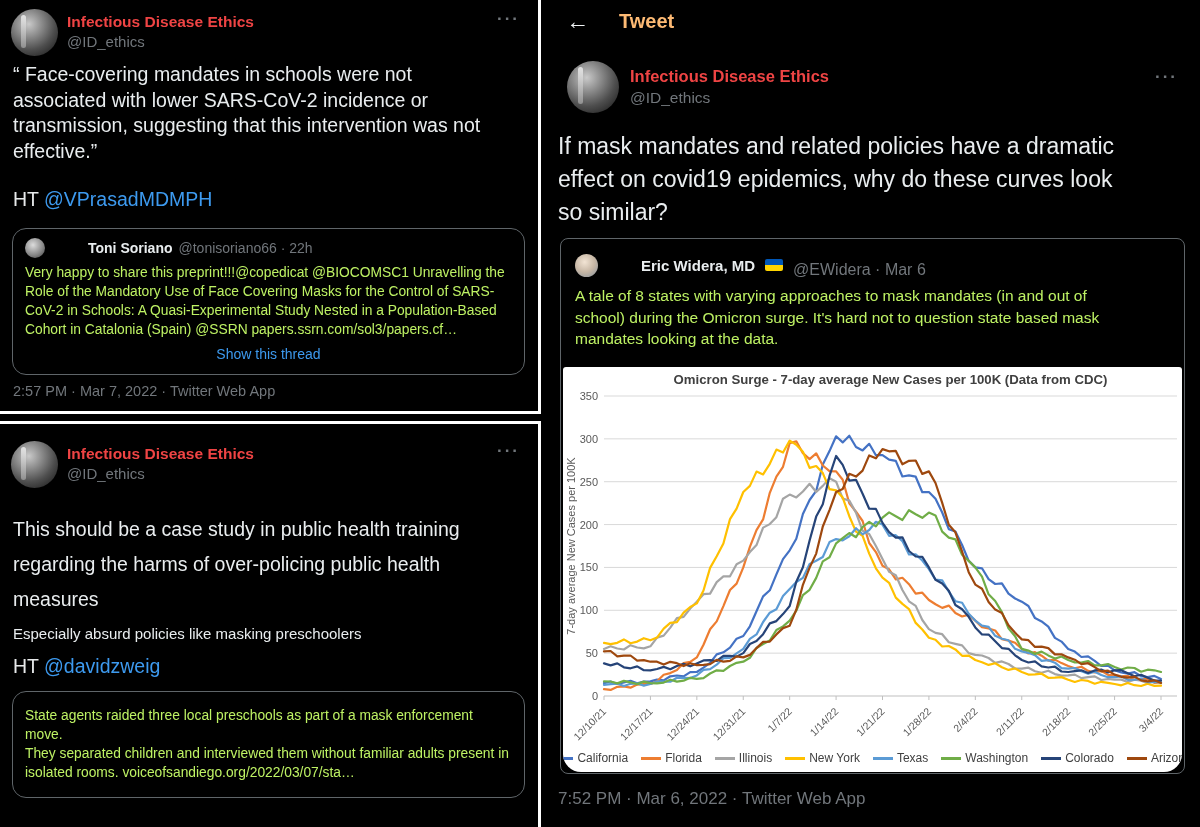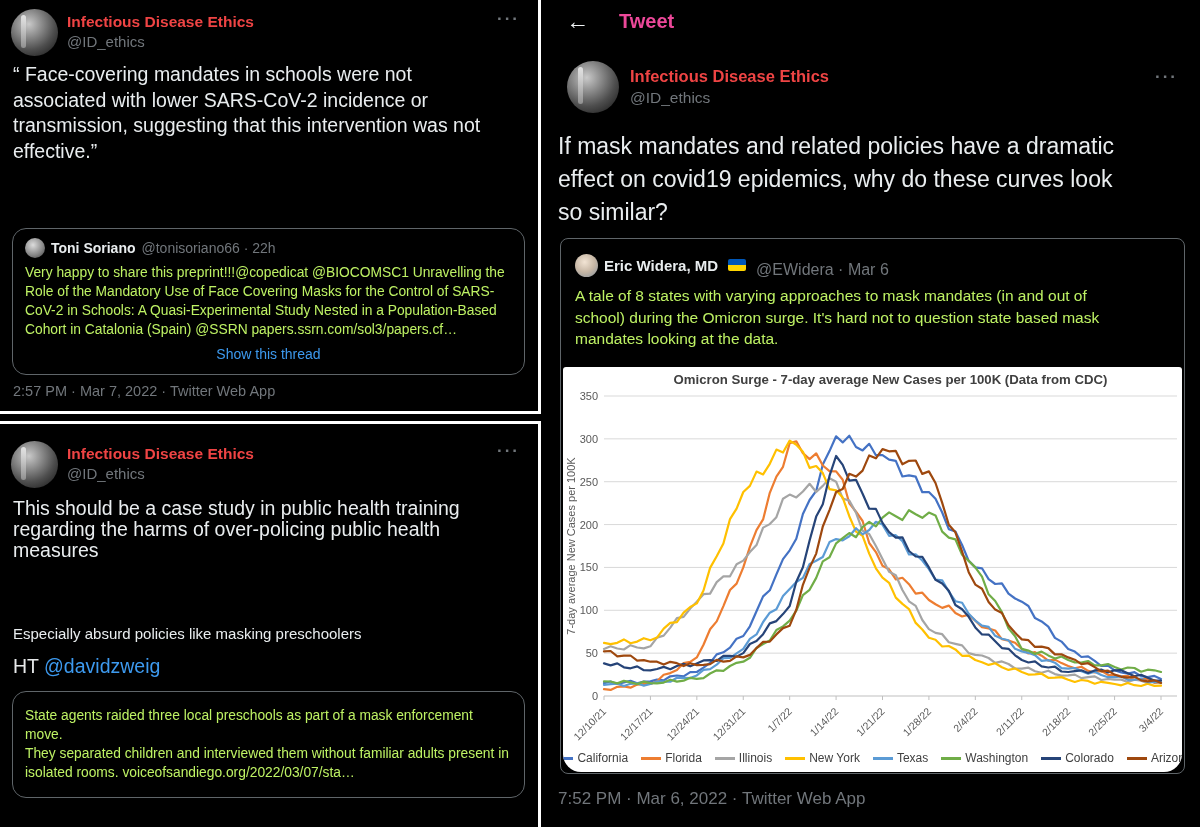--- a/index.html
+++ b/index.html
@@ -11,50 +11,51 @@
   .panel-r{left:546px;top:0;width:654px;height:827px;background:#000;position:absolute;}
   .abs{position:absolute;}
   .avatar{border-radius:50%;background:radial-gradient(circle at 38% 32%,#c9c9c9 0%,#8b8b8b 30%,#4e4e4e 60%,#181818 95%);}
   .avatar-streak{position:absolute;left:22%;top:12%;width:9%;height:70%;background:linear-gradient(#efefef,#9a9a9a);border-radius:3px;opacity:.85;}
   .name{font-weight:bold;color:#ef4444;}
   .muted{color:#71767b;}
   .link{color:#3d9aef;}
   .more{color:#71767b;font-size:17px;letter-spacing:2px;font-weight:bold;line-height:10px;}
   .tweet-text{white-space:pre-line;color:#e9edef;}
   .quote{border:1.5px solid #5f6569;border-radius:14px;box-sizing:border-box;background:#000;}
-  .q-name{font-weight:bold;color:#e9edef;}
+  .q-name{font-weight:bold;color:#e9edef;margin-left:37px;}
   .q-text{white-space:pre-line;color:#bef264;}
   .badge{display:inline-flex;align-items:center;justify-content:center;width:14px;height:14px;border-radius:50%;
          background:#fff;color:#0b1014;font-size:10px;font-weight:bold;margin:0 3px;vertical-align:-2px;}
   .flag{display:inline-block;width:18px;height:12px;border-radius:2px;margin:0 4px;vertical-align:-1px;
         background:linear-gradient(#0057B7 0 50%,#FFD500 50% 100%);}
   .chart-box{position:absolute;left:2px;right:2px;top:128px;height:405px;background:#fff;
              border-radius:3px 3px 18px 18px;overflow:hidden;}
   .legend{position:absolute;left:0;right:0;bottom:7px;display:flex;justify-content:center;align-items:center;gap:13px;}
   .legend-item{display:flex;align-items:center;gap:4px;font-size:12px;color:#404040;white-space:nowrap;}
   .legend-swatch{width:20px;height:3px;flex:0 0 auto;}
   .back{color:#eff3f4;font-size:23px;font-weight:bold;}
-  .hdr-title{color:#ec4899;font-size:20px;font-weight:bold;}
+  .hdr-title{color:#fdba74;font-size:20px;font-weight:bold;}
 </style>
 </head>
 <body>
 
 <div class="canvas">
 
   <div class="card card-tl">
     <div class="abs avatar" style="left:11px;top:9px;width:47px;height:47px;">
         <span class="avatar-streak"></span>
       </div>
     <div class="abs name" style="left:67px;top:13px;font-size:15.5px;">Infectious Disease Ethics</div>
     <div class="abs muted" style="left:67px;top:33px;font-size:15px;">@ID_ethics</div>
     <div class="abs more" style="right:18px;top:14px;">···</div>
     <div class="abs tweet-text" style="left:13px;top:62px;width:515px;font-size:19.5px;line-height:25.5px;">“ Face-covering mandates in schools were not
 associated with lower SARS-CoV-2 incidence or
 transmission, suggesting that this intervention was not
 effective.”</div>
+    <div class="abs" style="left:13px;top:188px;font-size:19.5px;"><span>HT </span><span class="link">@VPrasadMDMPH</span></div>
     <div class="abs quote" style="left:12px;top:228px;width:513px;height:147px;padding:9px 12px;">
       <div style="display:flex;align-items:center;gap:6px;">
         <span class="avatar" style="width:20px;height:20px;display:inline-block;background:radial-gradient(circle at 40% 35%,#dcdcdc,#8a8a8a 55%,#3c3c3c);"></span>
         <span class="q-name" style="font-size:14px;">Toni Soriano</span>
         <span class="muted" style="font-size:14px;">@tonisoriano66 · 22h</span>
       </div>
       <div class="q-text" style="font-size:13.8px;line-height:19px;margin-top:5px;">Very happy to share this preprint!!!@copedicat @BIOCOMSC1 Unravelling the
 Role of the Mandatory Use of Face Covering Masks for the Control of SARS-
 CoV-2 in Schools: A Quasi-Experimental Study Nested in a Population-Based
 Cohort in Catalonia (Spain) @SSRN papers.ssrn.com/sol3/papers.cf…</div>
@@ -63,21 +64,21 @@
     <div class="abs muted" style="left:13px;top:383px;font-size:14.5px;">2:57 PM · Mar 7, 2022 · Twitter Web App</div>
   </div>
 
   <div class="card card-bl">
     <div class="abs avatar" style="left:11px;top:17px;width:47px;height:47px;">
         <span class="avatar-streak"></span>
       </div>
     <div class="abs name" style="left:67px;top:21px;font-size:15.5px;">Infectious Disease Ethics</div>
     <div class="abs muted" style="left:67px;top:41px;font-size:15px;">@ID_ethics</div>
     <div class="abs more" style="right:18px;top:22px;">···</div>
-    <div class="abs tweet-text" style="left:13px;top:74px;width:515px;font-size:19.5px;line-height:21px;">This should be a case study in public health training
+    <div class="abs tweet-text" style="left:13px;top:88px;width:515px;font-size:19.5px;line-height:35px;">This should be a case study in public health training
 regarding the harms of over-policing public health
 measures</div>
     <div class="abs tweet-text" style="left:13px;top:201px;width:515px;font-size:15px;">Especially absurd policies like masking preschoolers</div>
     <div class="abs" style="left:13px;top:231px;font-size:19.5px;"><span>HT </span><span class="link">@davidzweig</span></div>
     <div class="abs quote" style="left:12px;top:267px;width:513px;height:107px;padding:9px 12px;">
       <div class="q-text" style="font-size:13.8px;line-height:19px;margin-top:5px;">State agents raided three local preschools as part of a mask enforcement move.
 They separated children and interviewed them without familiar adults present in
 isolated rooms. voiceofsandiego.org/2022/03/07/sta…</div>
     </div>
   </div>

